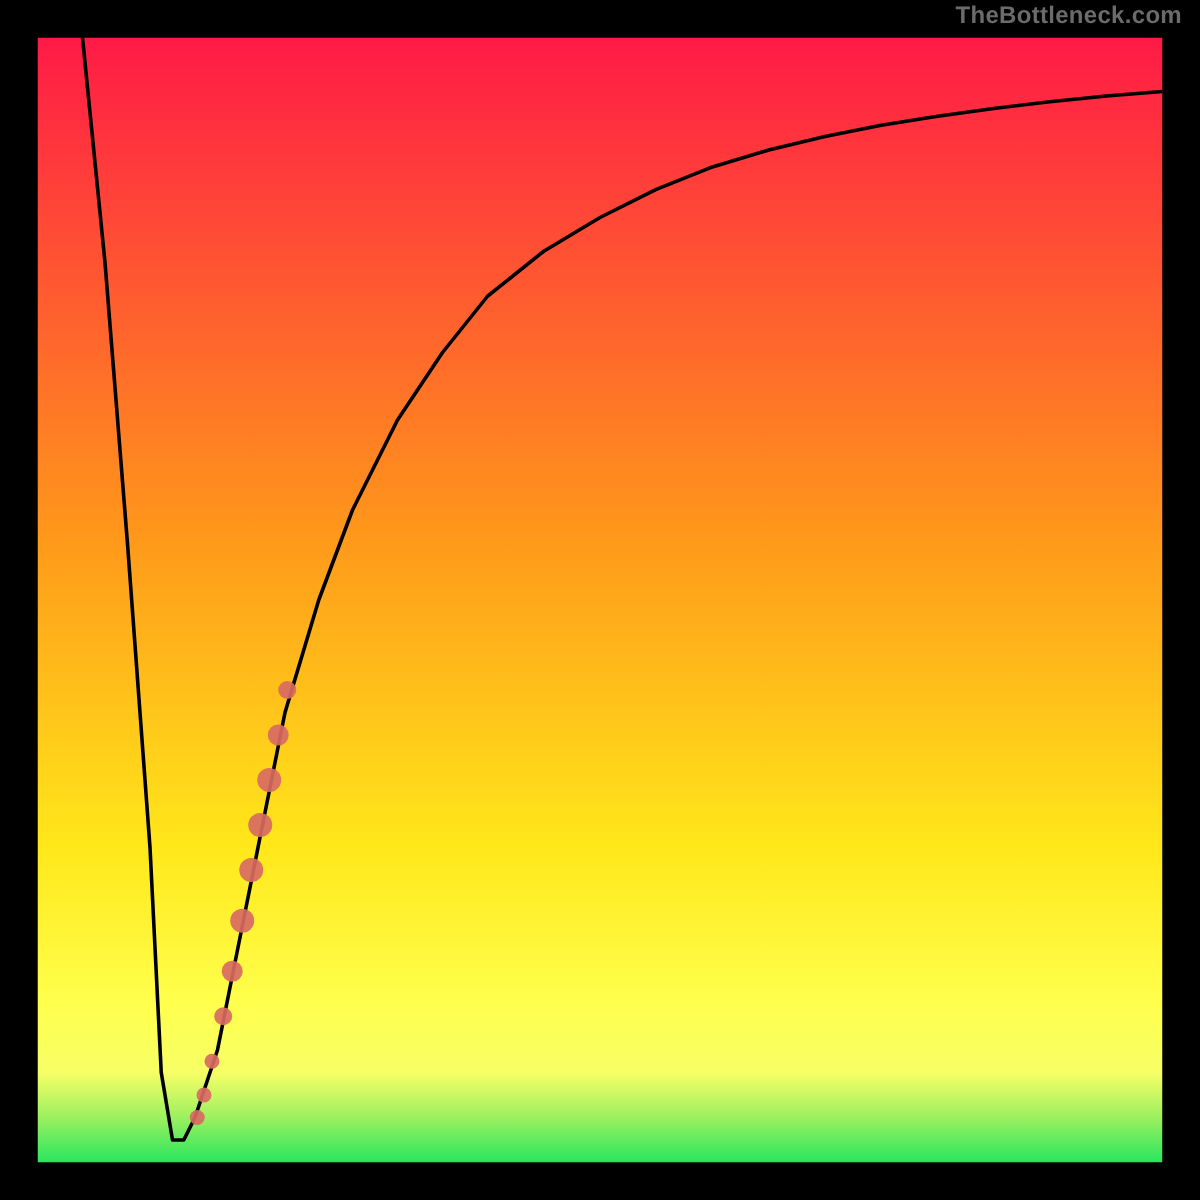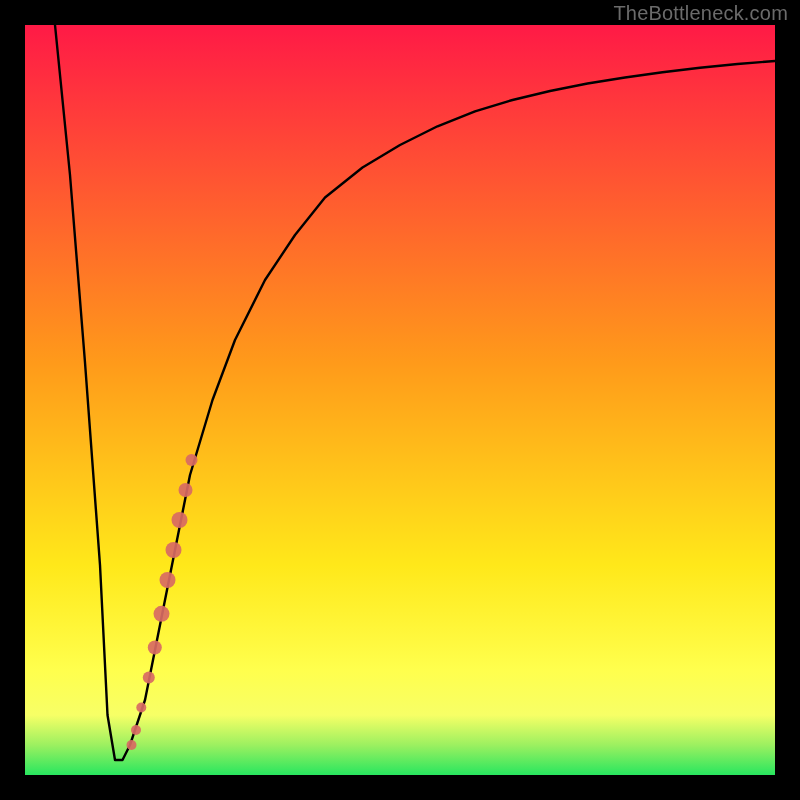--- a/index.html
+++ b/index.html
@@ -14,22 +14,22 @@
     position: relative;
     width: 800px;
     height: 800px;
     background: #000;
   }
   .watermark {
     position: absolute;
     top: 2px;
     right: 12px;
     font-family: Arial, Helvetica, sans-serif;
-    font-size: 20px;
-    font-weight: 400;
+    font-size: 16px;
+    font-weight: 700;
     color: #6b6b6b;
     letter-spacing: 0.2px;
     z-index: 5;
   }
   svg.plot {
     position: absolute;
     left: 25px;
     top: 25px;
     width: 750px;
     height: 750px;

